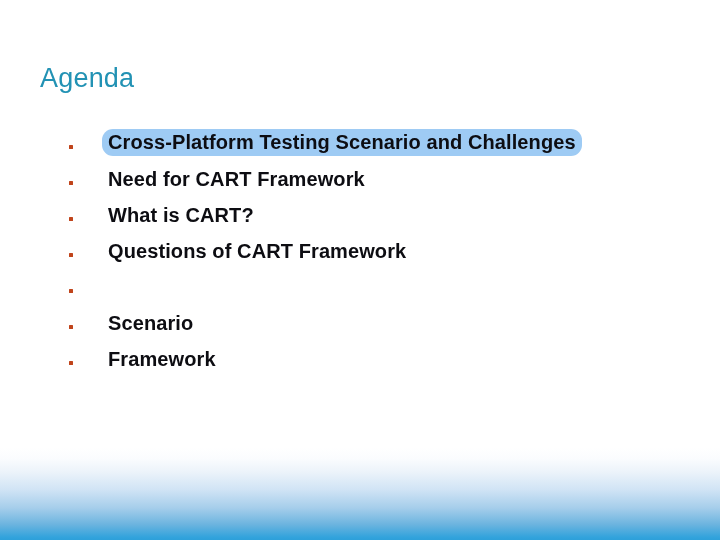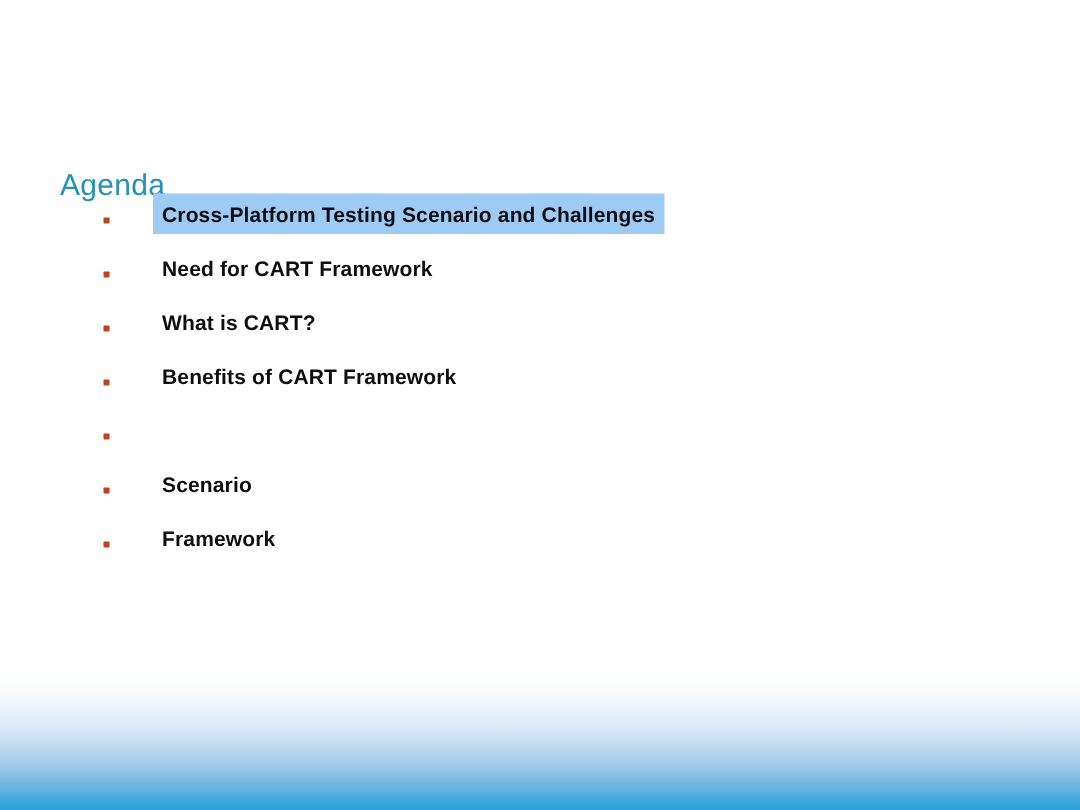--- a/index.html
+++ b/index.html
@@ -33,27 +33,26 @@
         rgba(108,180,223,1) 83%,
         rgba(50,163,220,1) 97%,
         rgba(45,160,218,1) 100%);
     pointer-events: none;
   }
   
   #title {
     position: absolute;
     left: 40px;
     top: 62px;
-    font-size: 20px;
+    font-size: 27px;
     line-height: 32px;
     font-weight: 400;
     color: #2292b4;
     letter-spacing: 0.2px;
     white-space: nowrap;
-    margin-top: 46px;
   }
   
   #agenda-list {
     position: absolute;
     left: 0;
     top: 129px;
     width: 720px;
   }
   .agenda-item {
     position: relative;
@@ -70,25 +69,26 @@
     background: #c0441b;
     border-radius: 0.5px;
   }
   .agenda-label {
     position: absolute;
     left: 108px;
     top: 0;
     height: 28px;
     display: flex;
     align-items: center;
-    font-size: 14px;
+    font-size: 20px;
     font-weight: bold;
     color: #0d0d12;
     letter-spacing: 0.1px;
     white-space: nowrap;
+    border-radius: 11px;
   }
   .agenda-item.highlighted .agenda-label {
     background: #9ecbf4;
     padding: 0 6px;
     margin-left: -6px;
     height: 27px;
   }
 </style>
 </head>
 <body>
@@ -110,21 +110,21 @@
     </div>
 
     <div class="agenda-item">
       <span class="bullet-marker"></span>
       <span class="agenda-label">What is CART?</span>
     </div>
 
 
     <div class="agenda-item">
       <span class="bullet-marker"></span>
-      <span class="agenda-label">Benefits of CART Framework</span>
+      <span class="agenda-label">Questions of CART Framework</span>
     </div>
 
     <div class="agenda-item">
       <span class="bullet-marker"></span>
     </div>
 
     <div class="agenda-item">
       <span class="bullet-marker"></span>
       <span class="agenda-label">Scenario</span>
     </div>

